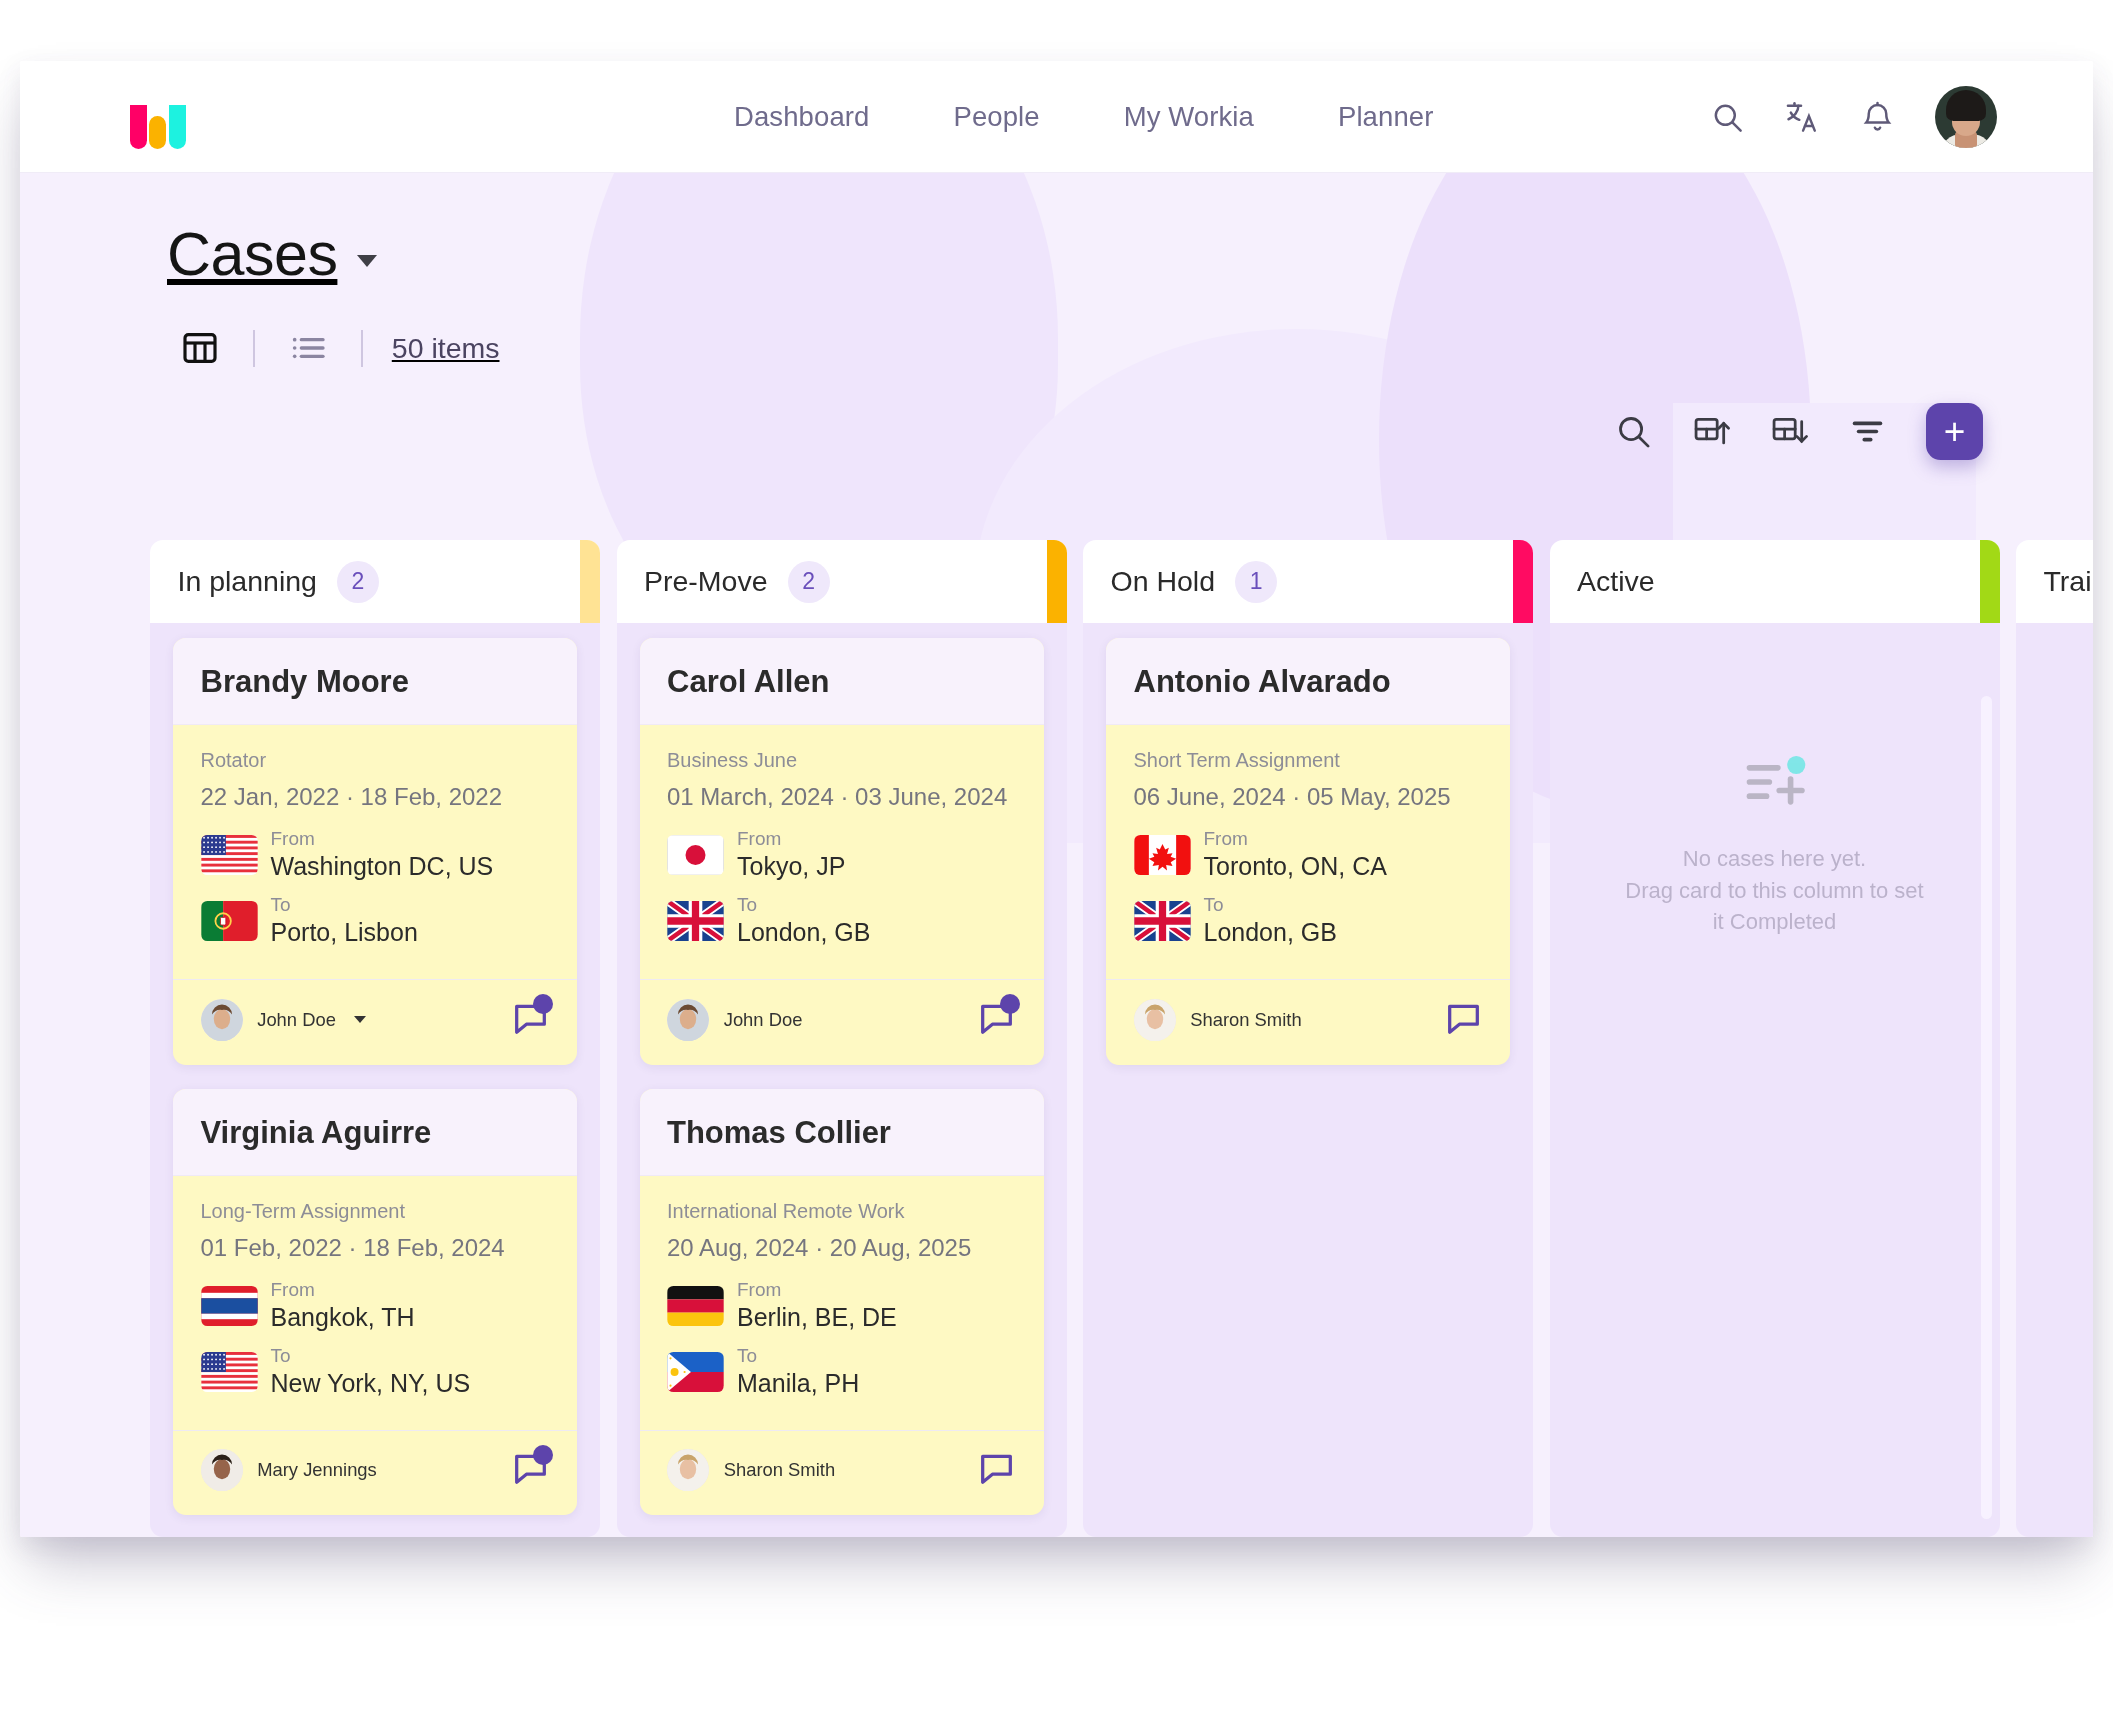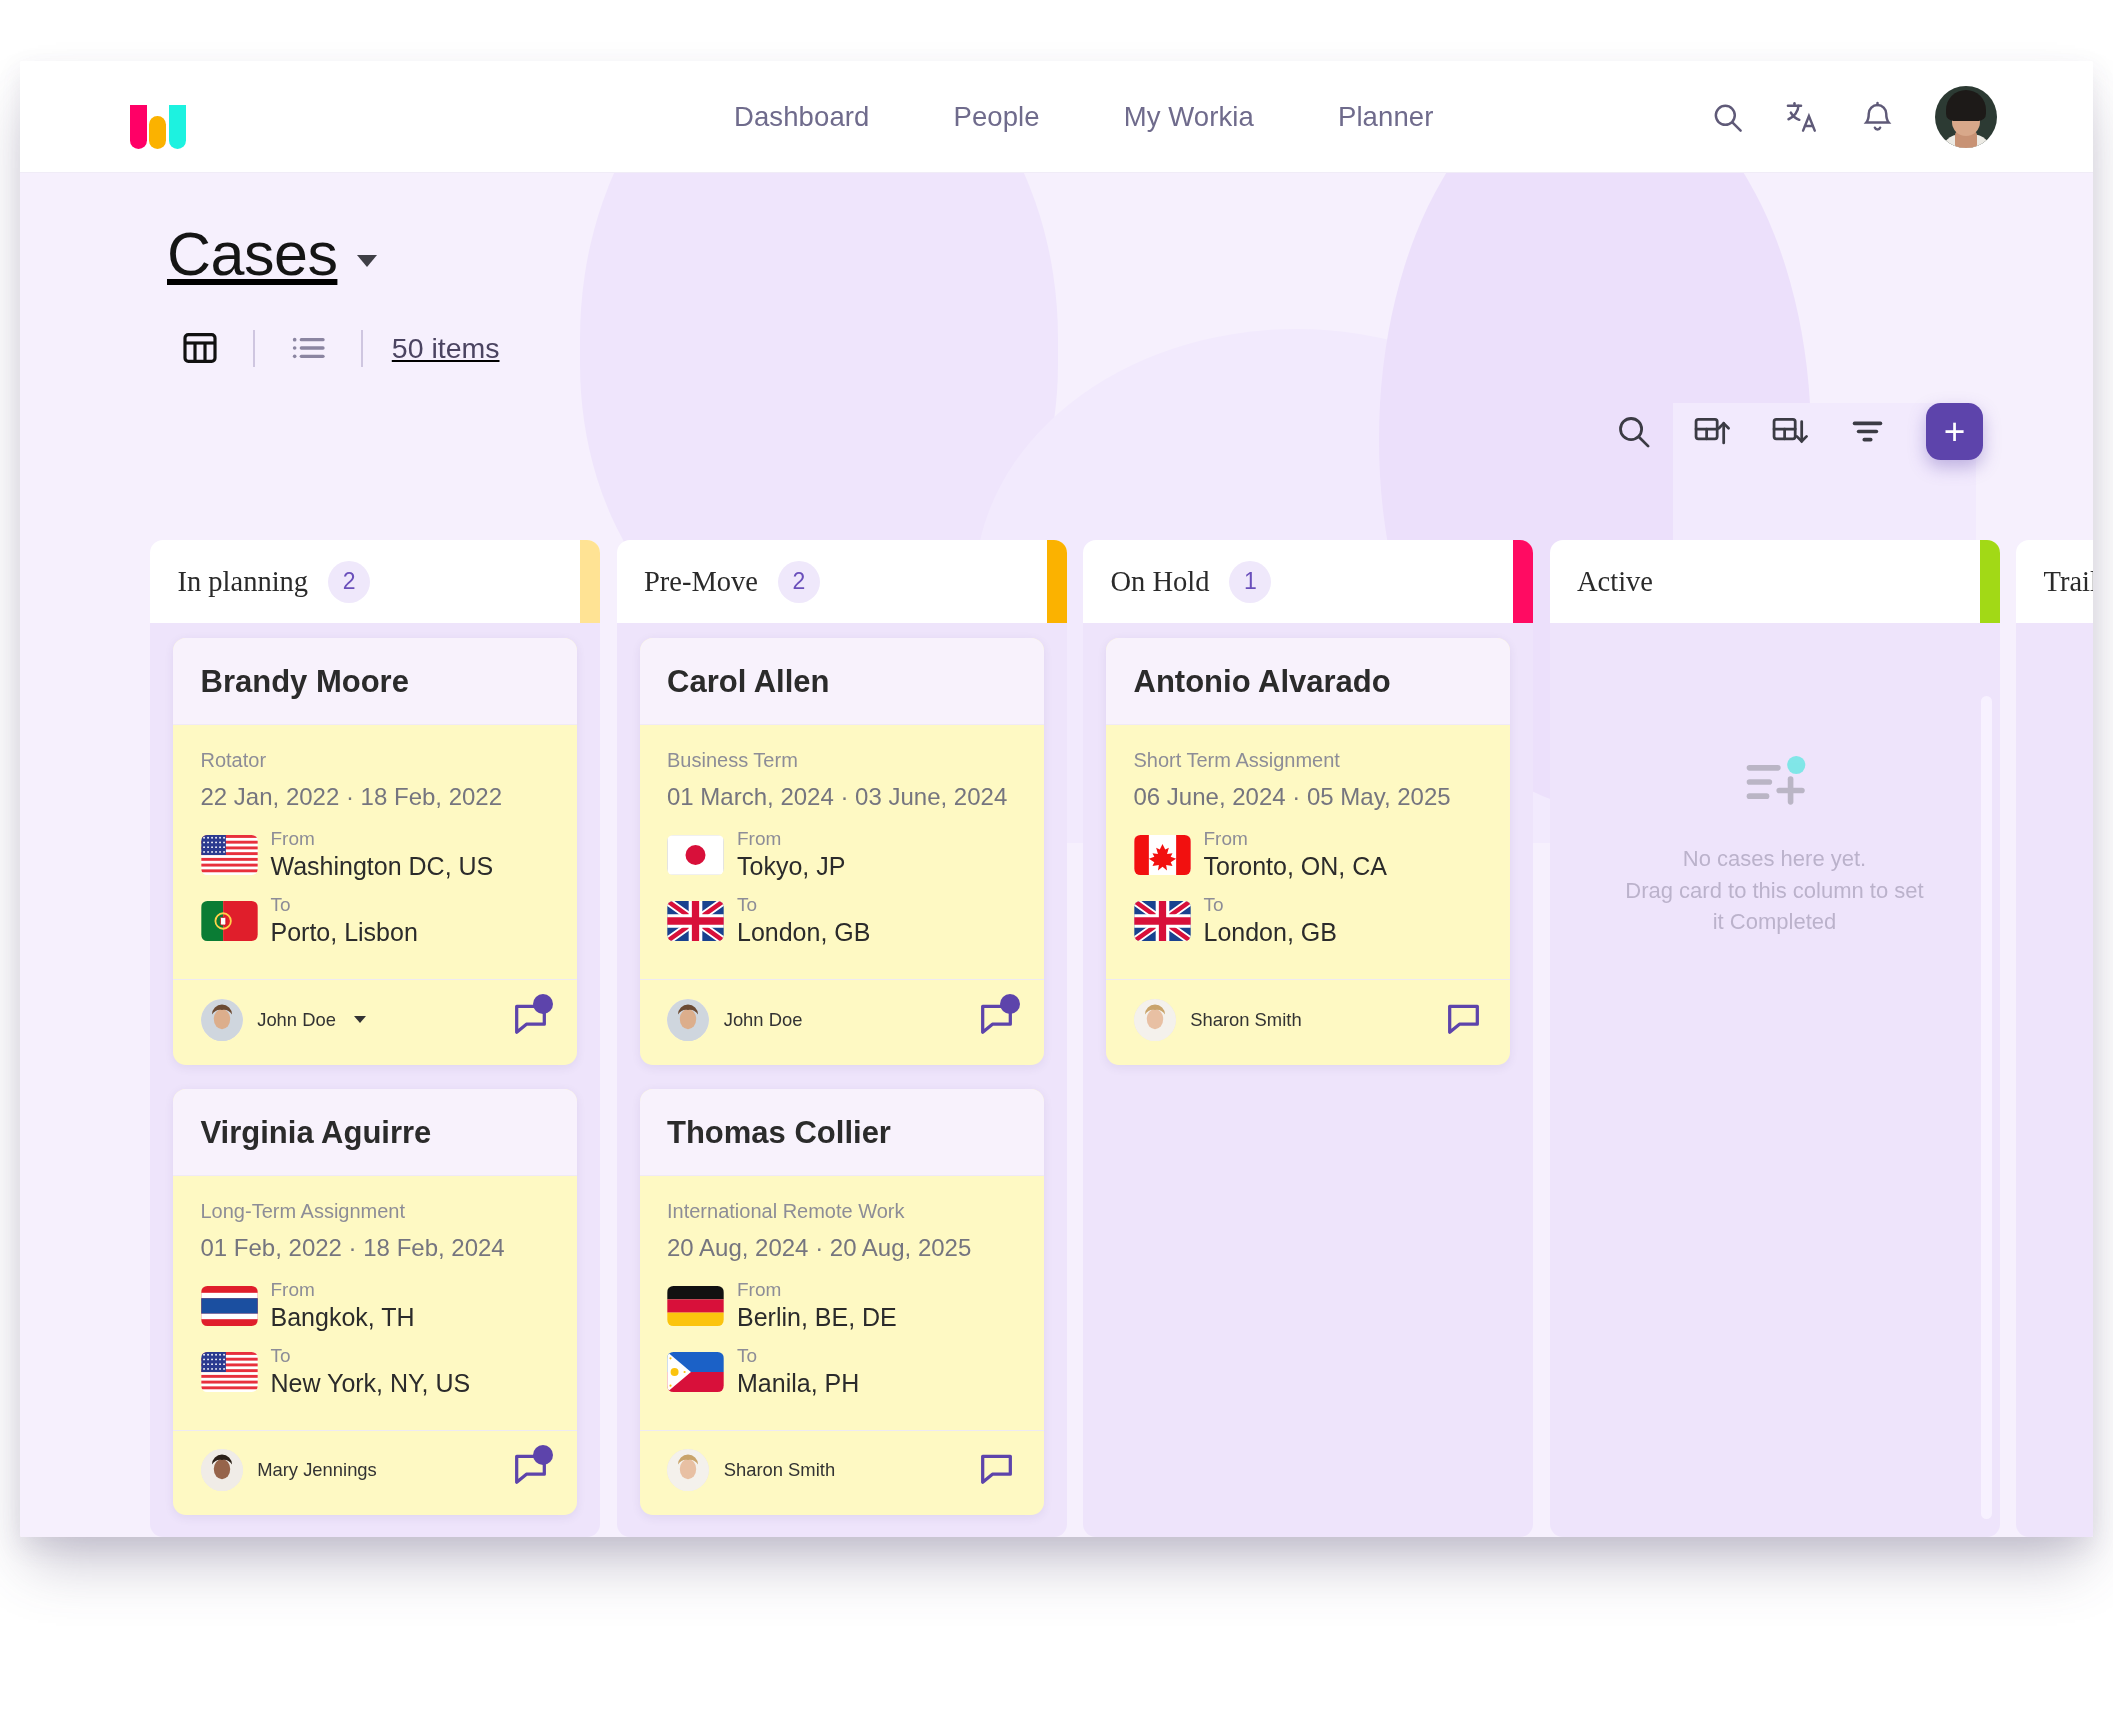--- a/index.html
+++ b/index.html
@@ -101,21 +101,21 @@
     position: absolute; left: 0; right: 0; top: 367px; bottom: 0;
     display: flex; gap: 16.5px; padding-left: 130px; overflow: hidden;
   }
   .column { width: 450px; flex: 0 0 450px; position: relative; display: flex; flex-direction: column; }
   .col-head {
     position: relative; height: 83px; background: #fff;
     border-radius: 13px 13px 0 0; display: flex; align-items: center;
     padding-left: 27.5px; gap: 20px; overflow: hidden;
   }
   .col-accent { position: absolute; right: 0; top: 0; width: 20px; height: 100%; }
-  .col-name { font-size: 28.5px; color: #2a2a2a; font-family: Liberation Serif, serif; }
+  .col-name { font-size: 28.5px; color: #2a2a2a; }
   .col-count {
     min-width: 42px; height: 42px; padding: 0 11px; border-radius: 21px;
     background: #efe8fb; color: #6a4fbb; font-size: 23px;
     display: flex; align-items: center; justify-content: center;
   }
   .col-body {
     flex: 1; background: #eee4fb; border-radius: 0 0 13px 13px;
     padding: 14.7px 0 0 0; position: relative; overflow: hidden;
   }
 
@@ -456,21 +456,21 @@
       <span class="col-count">2</span>
       <span class="col-accent" style="background:#FBB200"></span>
     </div>
     <div class="col-body">
 
       <div class="card">
         <div class="card-head">
           <div class="card-name">Carol Allen</div>
         </div>
         <div class="card-body">
-          <div class="card-type">Business Term</div>
+          <div class="card-type">Business June</div>
           <div class="card-dates">01 March, 2024 · 03 June, 2024</div>
           <div class="route-row">
             <span class="flag"><svg width="57" height="40" viewBox="0 0 62 44">
                       <rect width="62" height="44" fill="#fff" stroke="#ddd" stroke-width="1"></rect>
                       <circle cx="31" cy="22" r="11" fill="#d8103a"></circle>
                     </svg></span>
             <span class="route-text">
               <span class="lbl" style="display:block">From</span>
               <span class="val" style="display:block">Tokyo, JP</span>
             </span>

